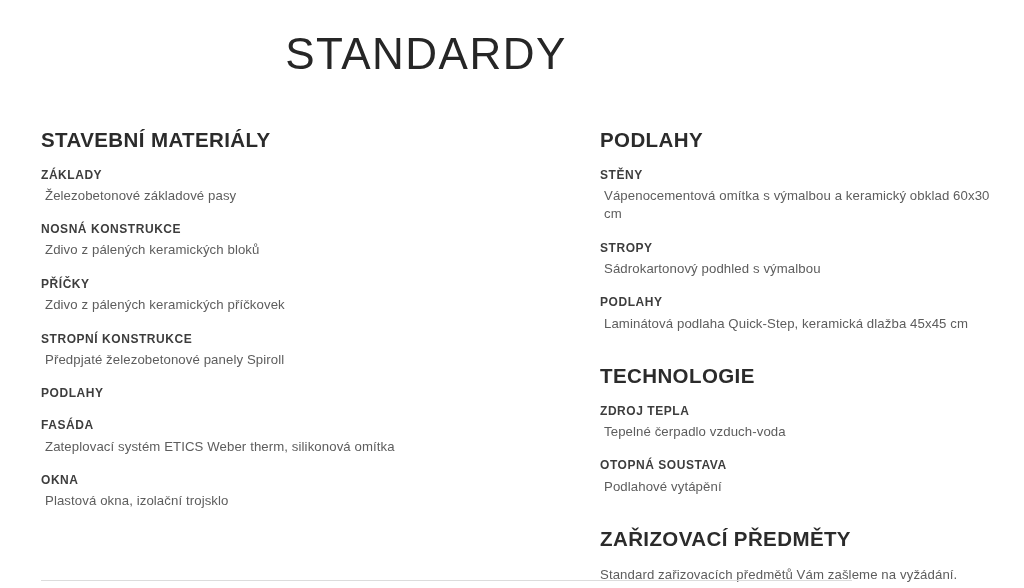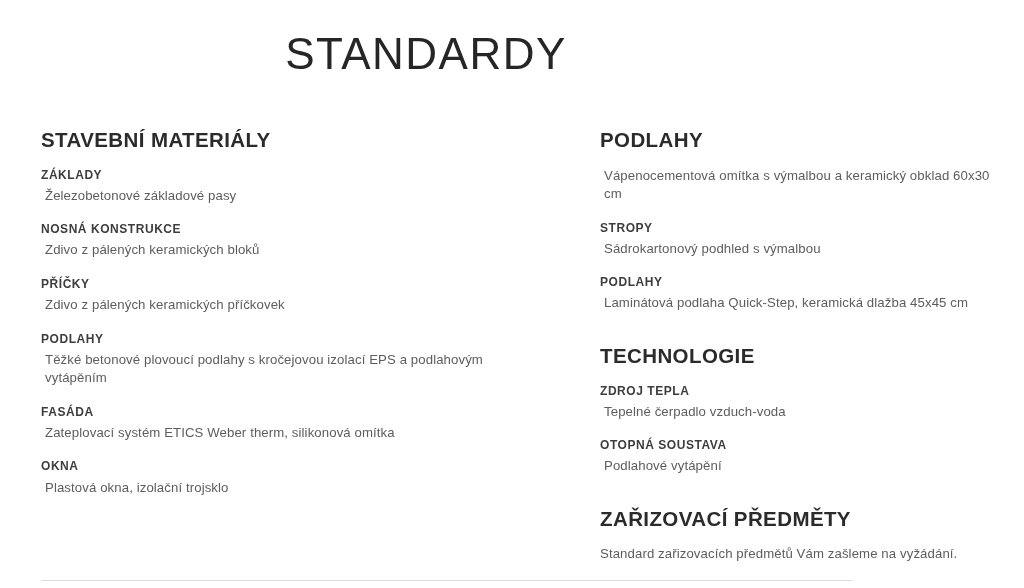--- a/index.html
+++ b/index.html
@@ -144,24 +144,27 @@
         <div class="entry">
           <p class="entry-label">NOSNÁ KONSTRUKCE</p>
           <p class="entry-text">Zdivo z pálených keramických bloků</p>
         </div>
 
         <div class="entry">
           <p class="entry-label">PŘÍČKY</p>
           <p class="entry-text">Zdivo z pálených keramických příčkovek</p>
         </div>
 
+        <div class="entry">
+          <p class="entry-label">STROPNÍ KONSTRUKCE</p>
+          <p class="entry-text">Předpjaté železobetonové panely Spiroll</p>
+        </div>
 
         <div class="entry">
           <p class="entry-label">PODLAHY</p>
-          <p class="entry-text">Těžké betonové plovoucí podlahy s kročejovou izolací EPS a podlahovým vytápěním</p>
         </div>
 
         <div class="entry">
           <p class="entry-label">FASÁDA</p>
           <p class="entry-text">Zateplovací systém ETICS Weber therm, silikonová omítka</p>
         </div>
 
         <div class="entry">
           <p class="entry-label">OKNA</p>
           <p class="entry-text">Plastová okna, izolační trojsklo</p>
@@ -170,20 +173,21 @@
       </div>
 
     </div>
 
     <div class="column column-right">
 
       <div class="section">
         <h2 class="section-title">PODLAHY</h2>
 
         <div class="entry">
+          <p class="entry-label">STĚNY</p>
           <p class="entry-text">Vápenocementová omítka s výmalbou a keramický obklad 60x30 cm</p>
         </div>
 
         <div class="entry">
           <p class="entry-label">STROPY</p>
           <p class="entry-text">Sádrokartonový podhled s výmalbou</p>
         </div>
 
         <div class="entry">
           <p class="entry-label">PODLAHY</p>

